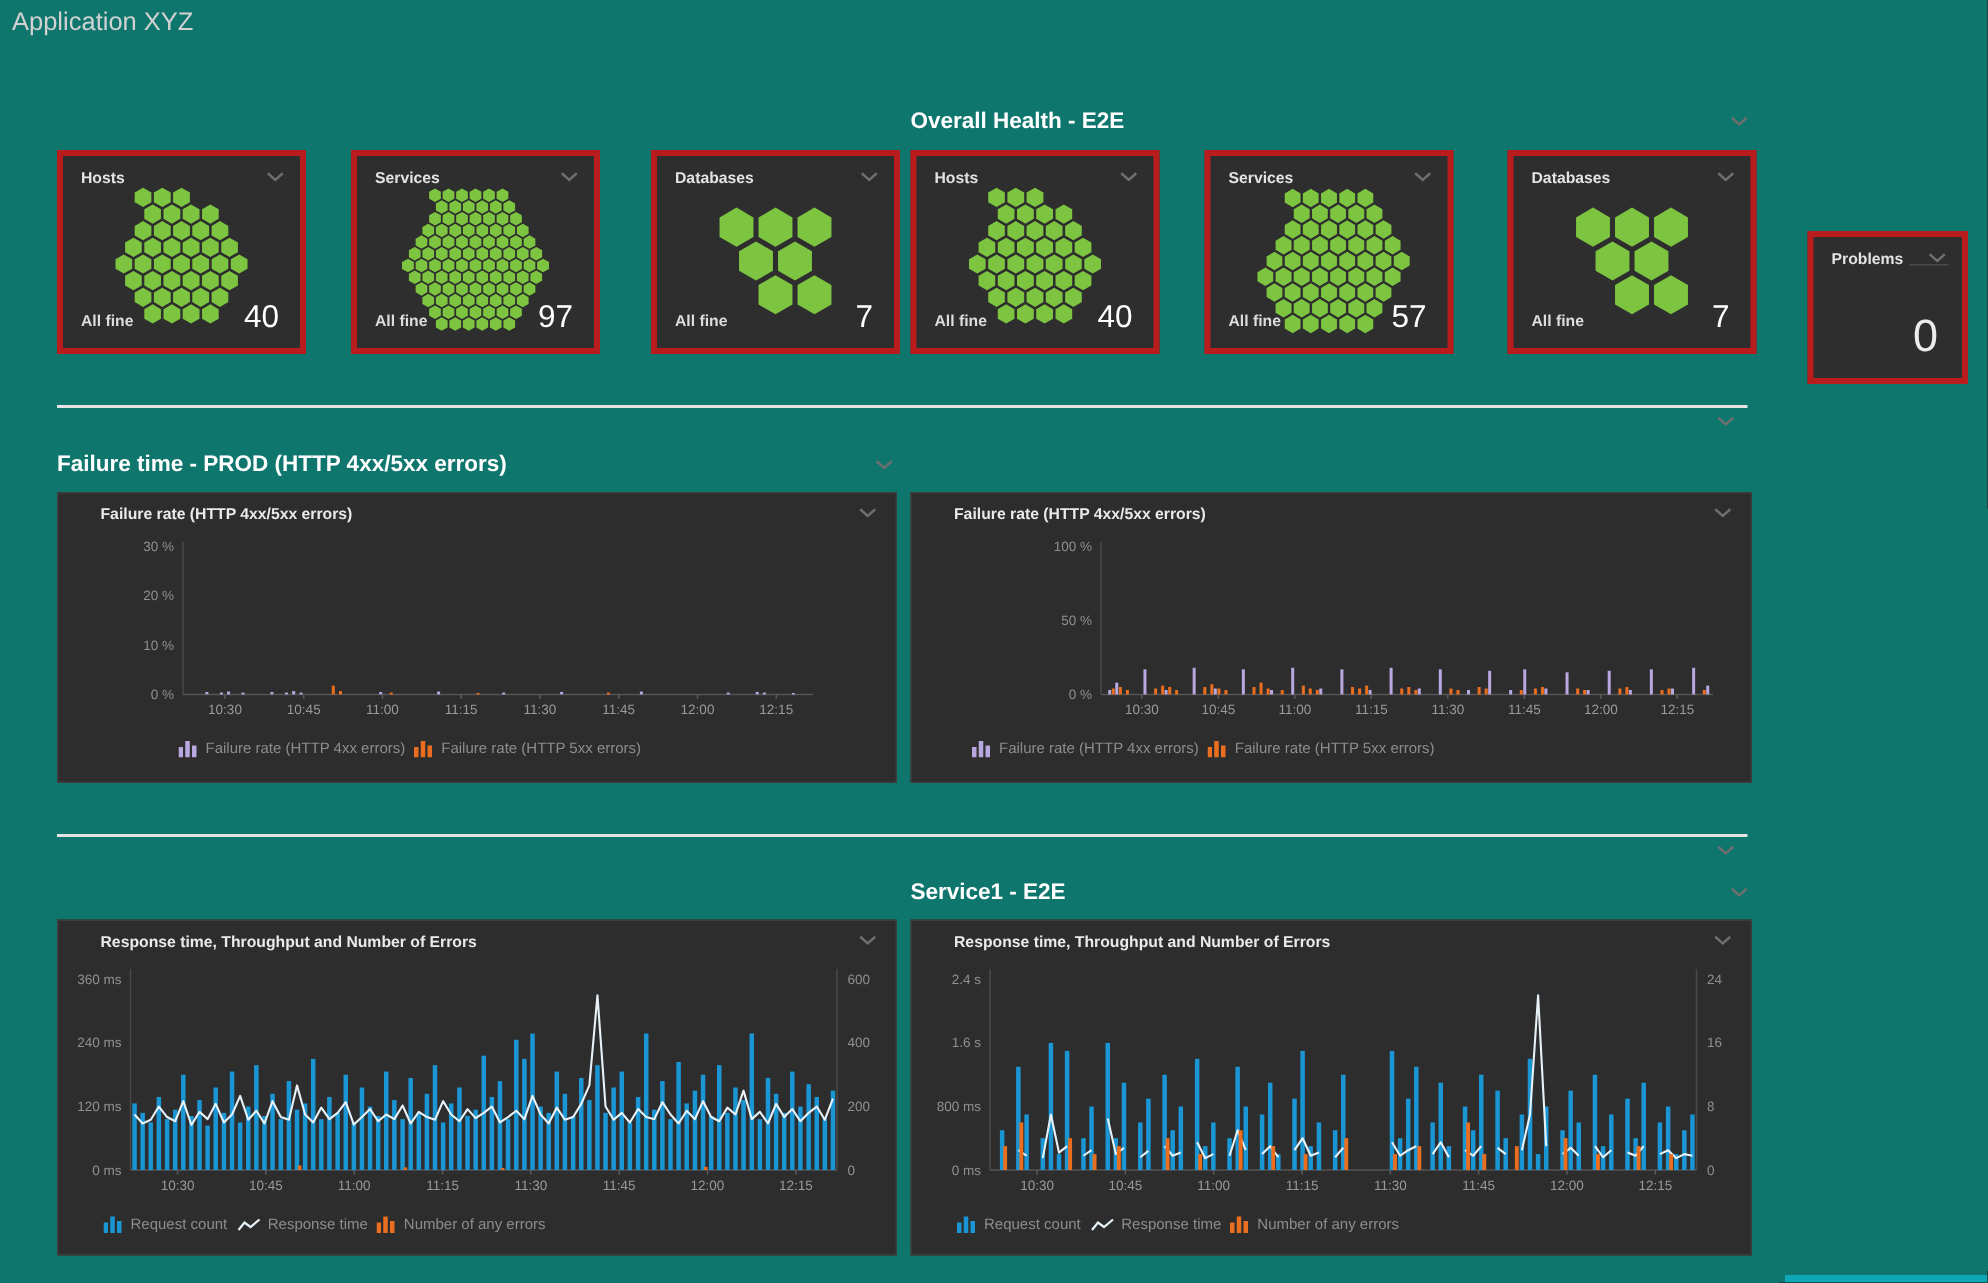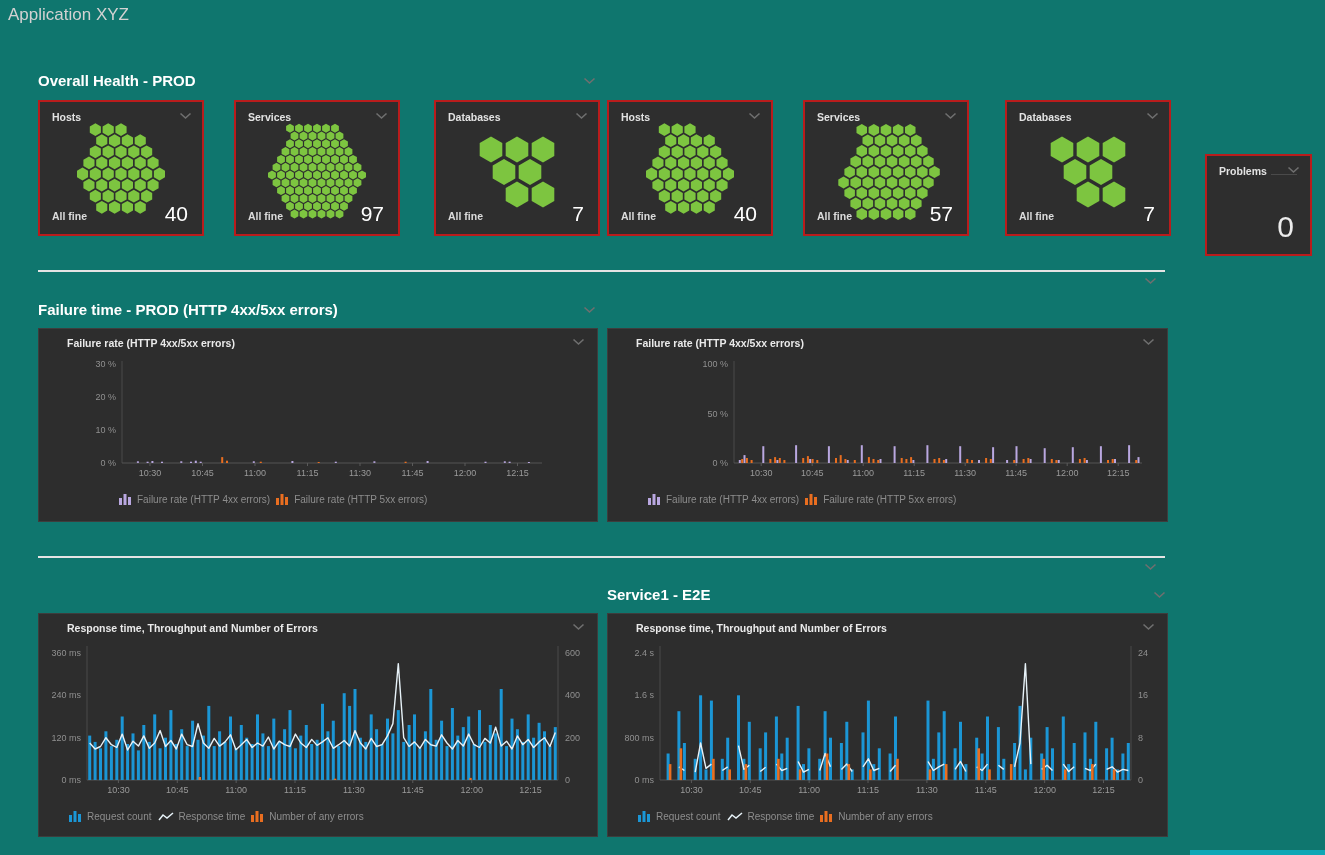--- a/index.html
+++ b/index.html
@@ -3,21 +3,21 @@
 <meta charset="utf-8">
 <style>
   html,body{margin:0;padding:0;background:#1f1f1f;}
   body{font-family:"Liberation Sans",sans-serif;}
   .stage{position:relative;width:1325px;height:855px;background:#0f766e;overflow:hidden;text-decoration:underline;}
   .app-title{position:absolute;left:8px;top:5px;font-size:17px;color:#d2d2d2;}
   .sec-head{position:absolute;height:20px;font-size:15px;font-weight:bold;color:#ffffff;}
   .sec-head .chev{position:absolute;right:2px;top:5px;}
   .chev{width:13px;height:8px;display:block;}
   .chev path{fill:none;stroke:#6f6f6f;stroke-width:1.6;}
-  .tile{position:absolute;background:#2e2e2e;border:2px solid #b91c1c;box-sizing:border-box;}
+  .tile{position:absolute;background:#2e2e2e;border:4px solid #b91c1c;box-sizing:border-box;}
   .tile-label{position:absolute;top:9px;left:12px;font-size:10.5px;font-weight:bold;color:#e3e3e3;}
   .tile .chev{position:absolute;top:10px;right:10px;}
   .hexmount{position:absolute;top:20px;left:0;right:0;display:flex;justify-content:center;}
   .tile-status{position:absolute;bottom:12px;left:12px;font-size:10.5px;font-weight:bold;color:#dcdcdc;}
   .tile-count{position:absolute;bottom:8px;right:14px;font-size:21px;color:#ffffff;margin-left:48px;}
   .prob-dash{position:absolute;top:18px;left:64px;width:26px;border-top:1px solid #4a4a4a;}
   .prob-count{position:absolute;bottom:10px;right:16px;font-size:30px;font-weight:200;color:#ececec;}
   .divider{position:absolute;height:2px;background:#e4e4e4;left:38px;width:1127px;}
   .div-chev{position:absolute;}
   .panel{position:absolute;background:#2d2d2d;border:1px solid #3d3d3d;box-sizing:border-box;}
@@ -29,22 +29,22 @@
   .accent-strip{position:absolute;left:1190px;top:850px;width:135px;height:5px;background:#0ea7b5;}
   svg text{font-family:"Liberation Sans",sans-serif;}
 </style>
 </head>
 <body>
 
 <div class="stage">
 
   <div class="app-title">Application XYZ</div>
 
-  <div class="sec-head" style="left:38px;top:72px;width:560px;">
-    <span>Overall Health - PROD</span>
+  <div class="sec-head" style="left:607px;top:72px;width:561px;">
+    <span>Overall Health - E2E</span>
     <svg class="chev" viewBox="0 0 13 8">
         <path d="M1.5 1.5l5 4.5 5-4.5"></path>
       </svg>
   </div>
 
   <div class="tile" style="left:38px;top:100px;width:166px;height:136px;">
     <div class="tile-label">Hosts</div>
     <svg class="chev" viewBox="0 0 13 8">
         <path d="M1.5 1.5l5 4.5 5-4.5"></path>
       </svg>

